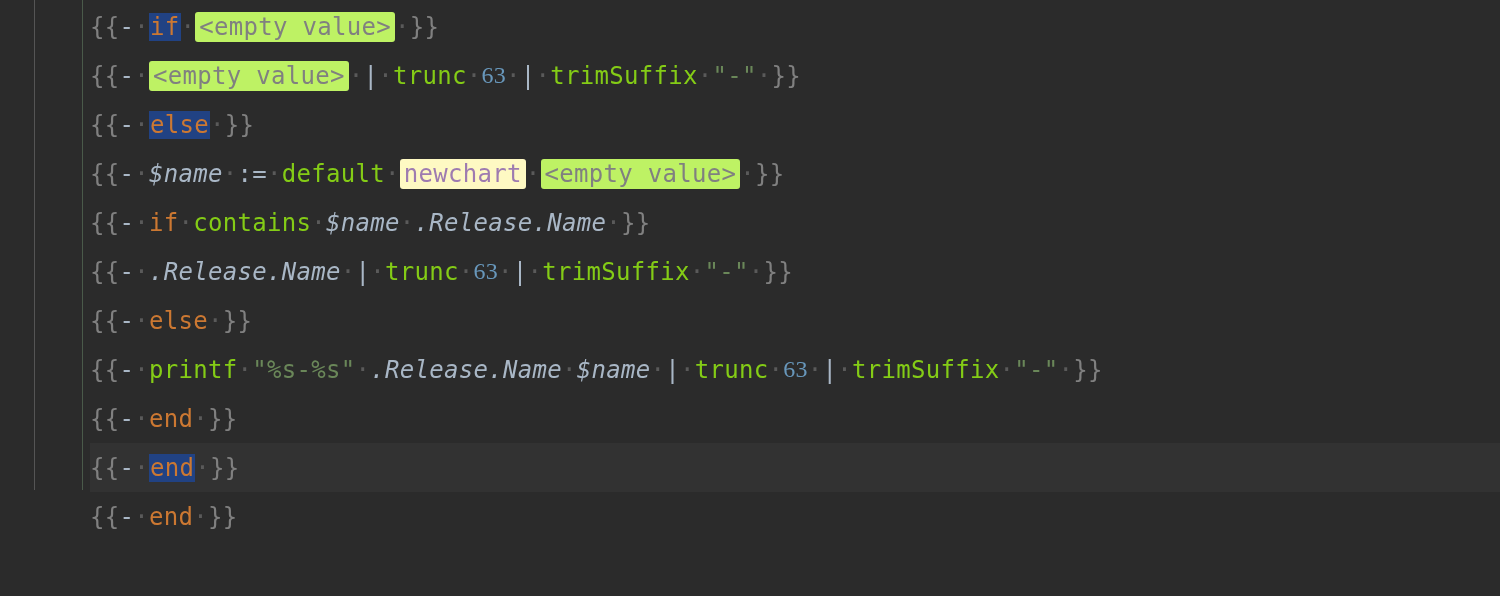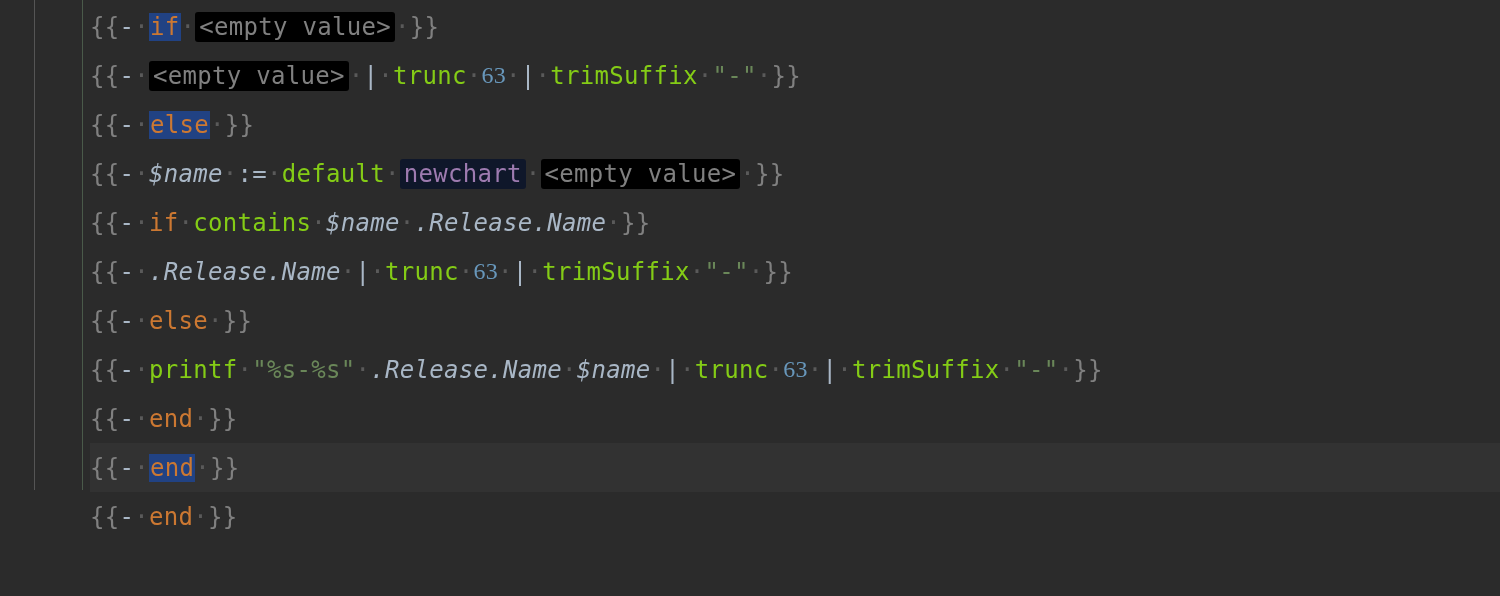--- a/index.html
+++ b/index.html
@@ -73,27 +73,27 @@
     }
     .tok-delim { color: #808080; }
     .tok-default { color: #a9b7c6; }
     .tok-keyword-hl {
       color: #cc7832;
       background: #214283;
       padding: 0 1px;
     }
     .tok-keyword { color: #cc7832; }
     .tok-inlay {
-      background: #000000;
+      background: #bef264;
       color: #808080;
       border-radius: 3px;
       padding: 1px 4px;
     }
     .tok-inlay-val {
-      background: #0f172a;
+      background: #fef9c3;
       color: #9e7bb0;
       border-radius: 3px;
       padding: 1px 4px;
     }
     .tok-number { color: #6897bb; font-family: Liberation Serif, serif; }
     .tok-string { color: #6a8759; }
     .tok-var { color: #a9b7c6; font-style: italic; }
     .tok-func { color: #84cc16; }
     .dot { color: #5a5a5a; }
   </style>

